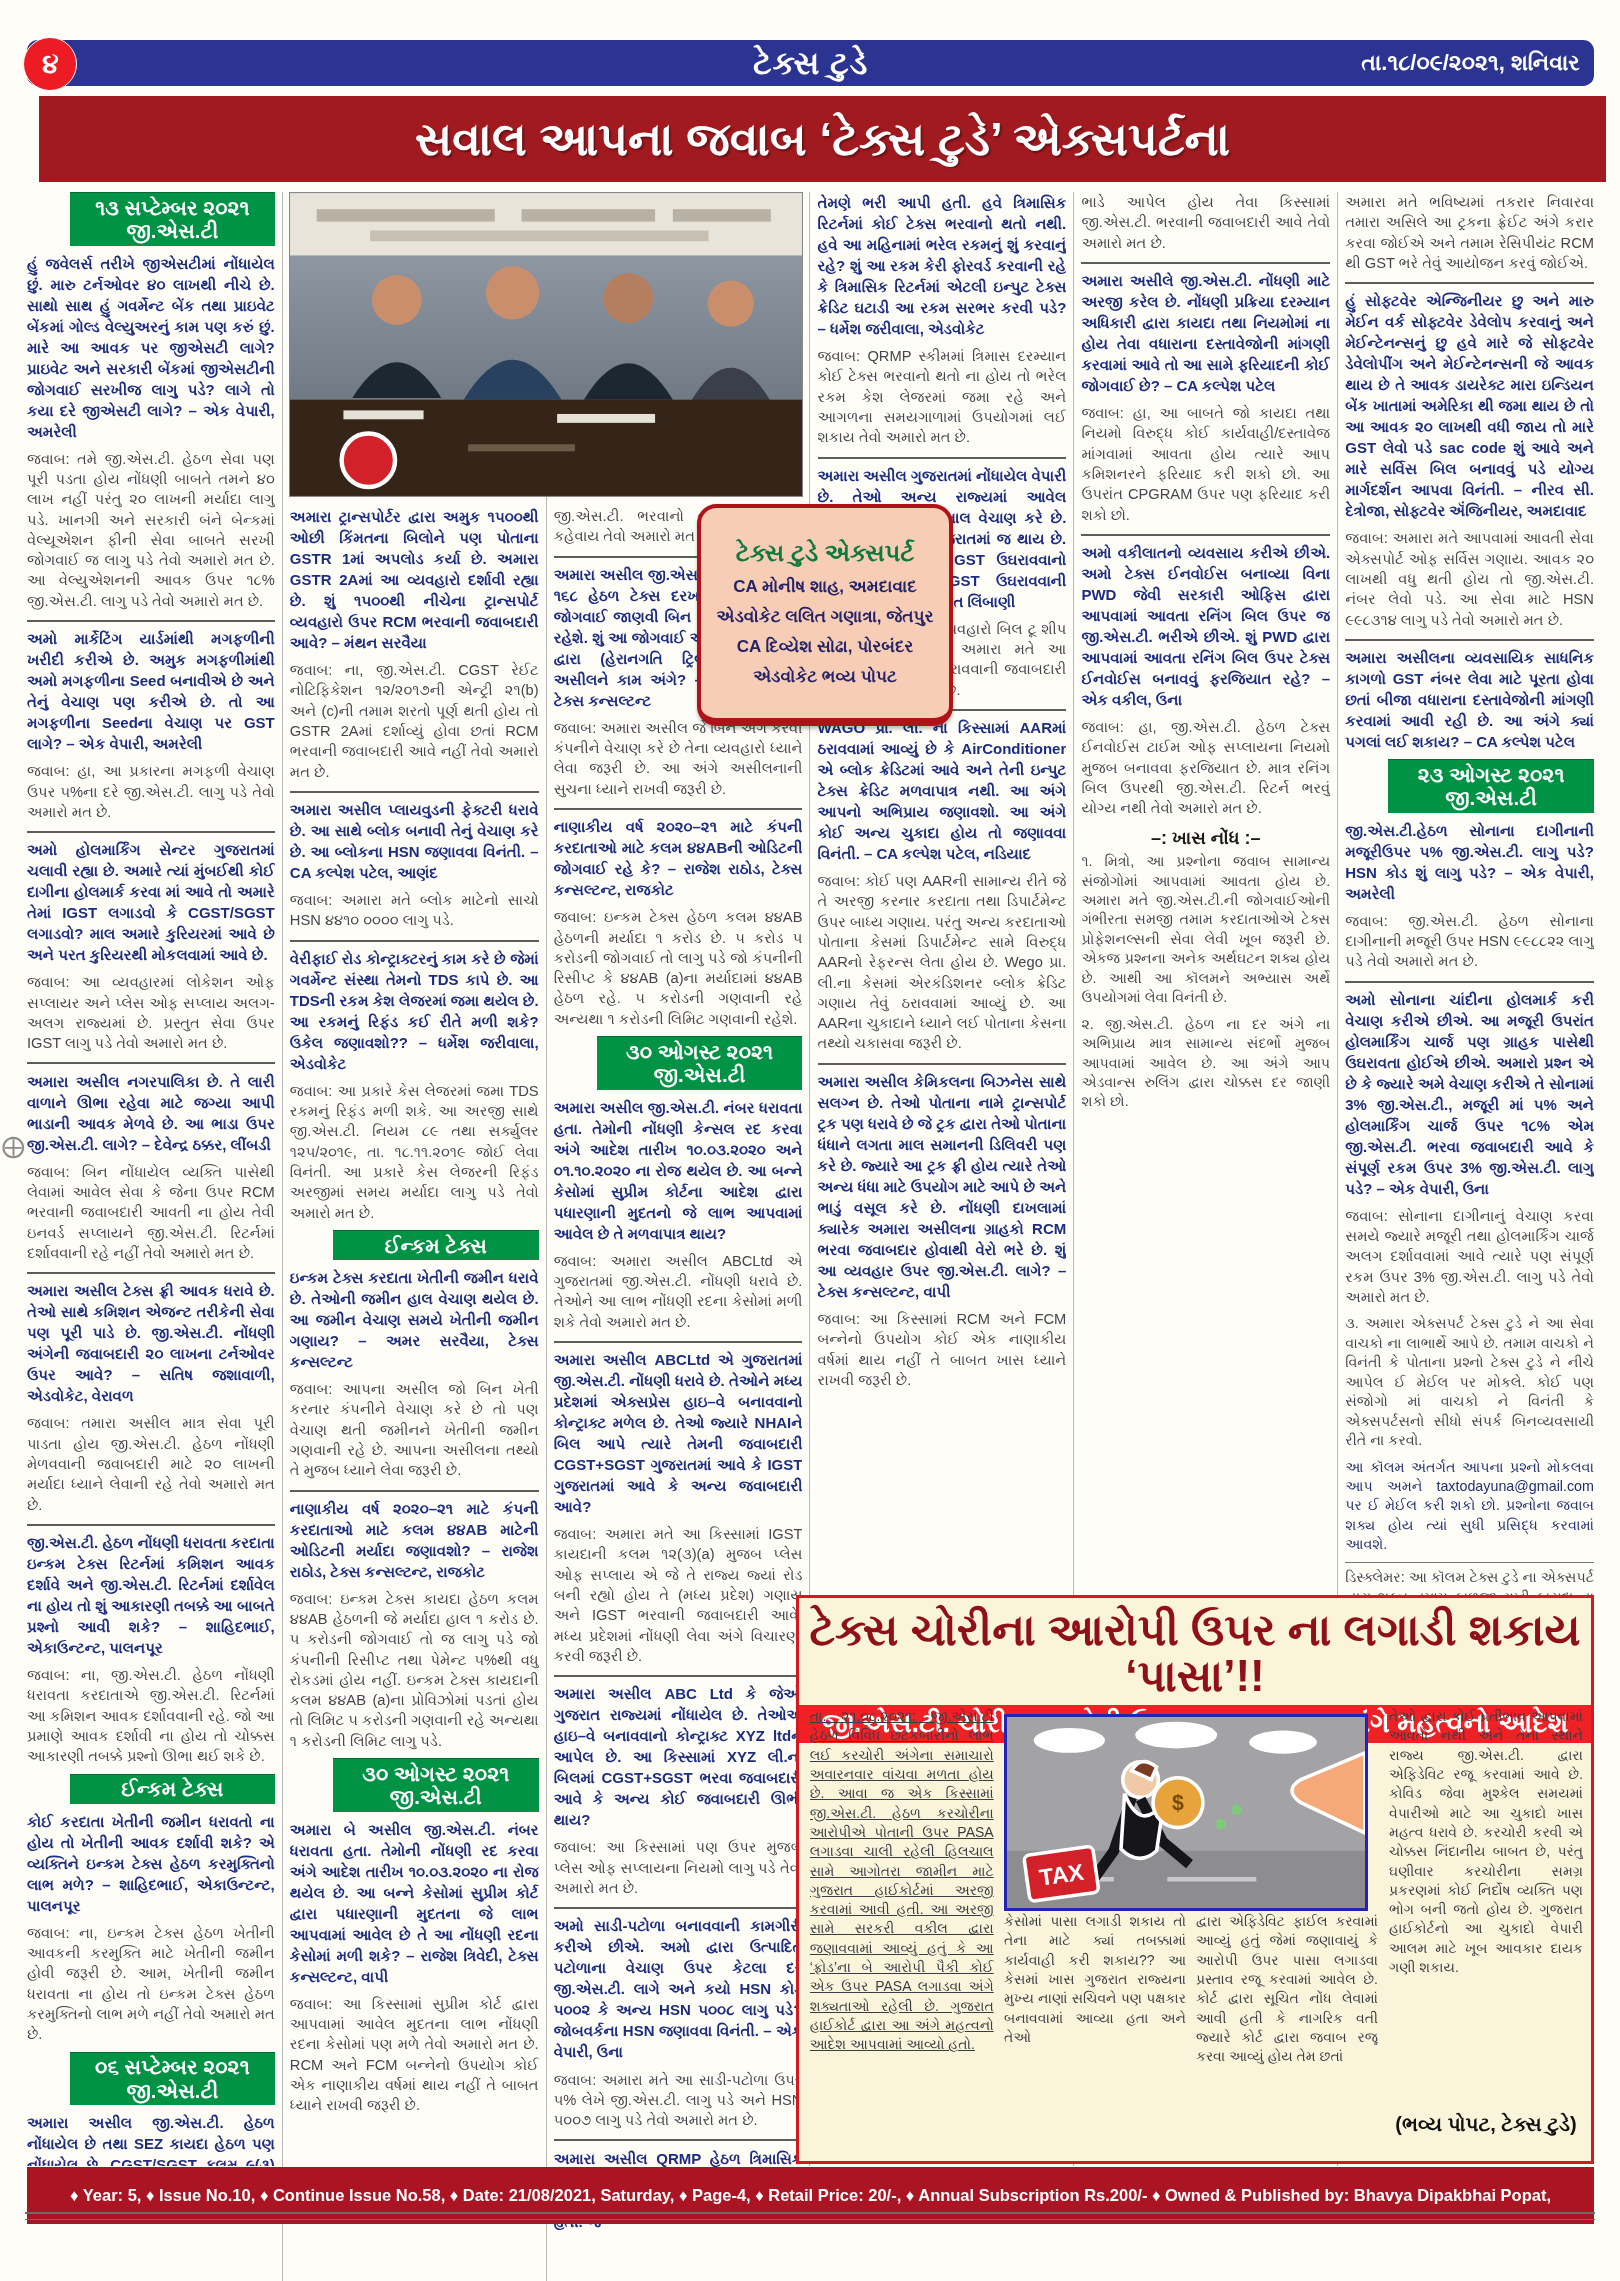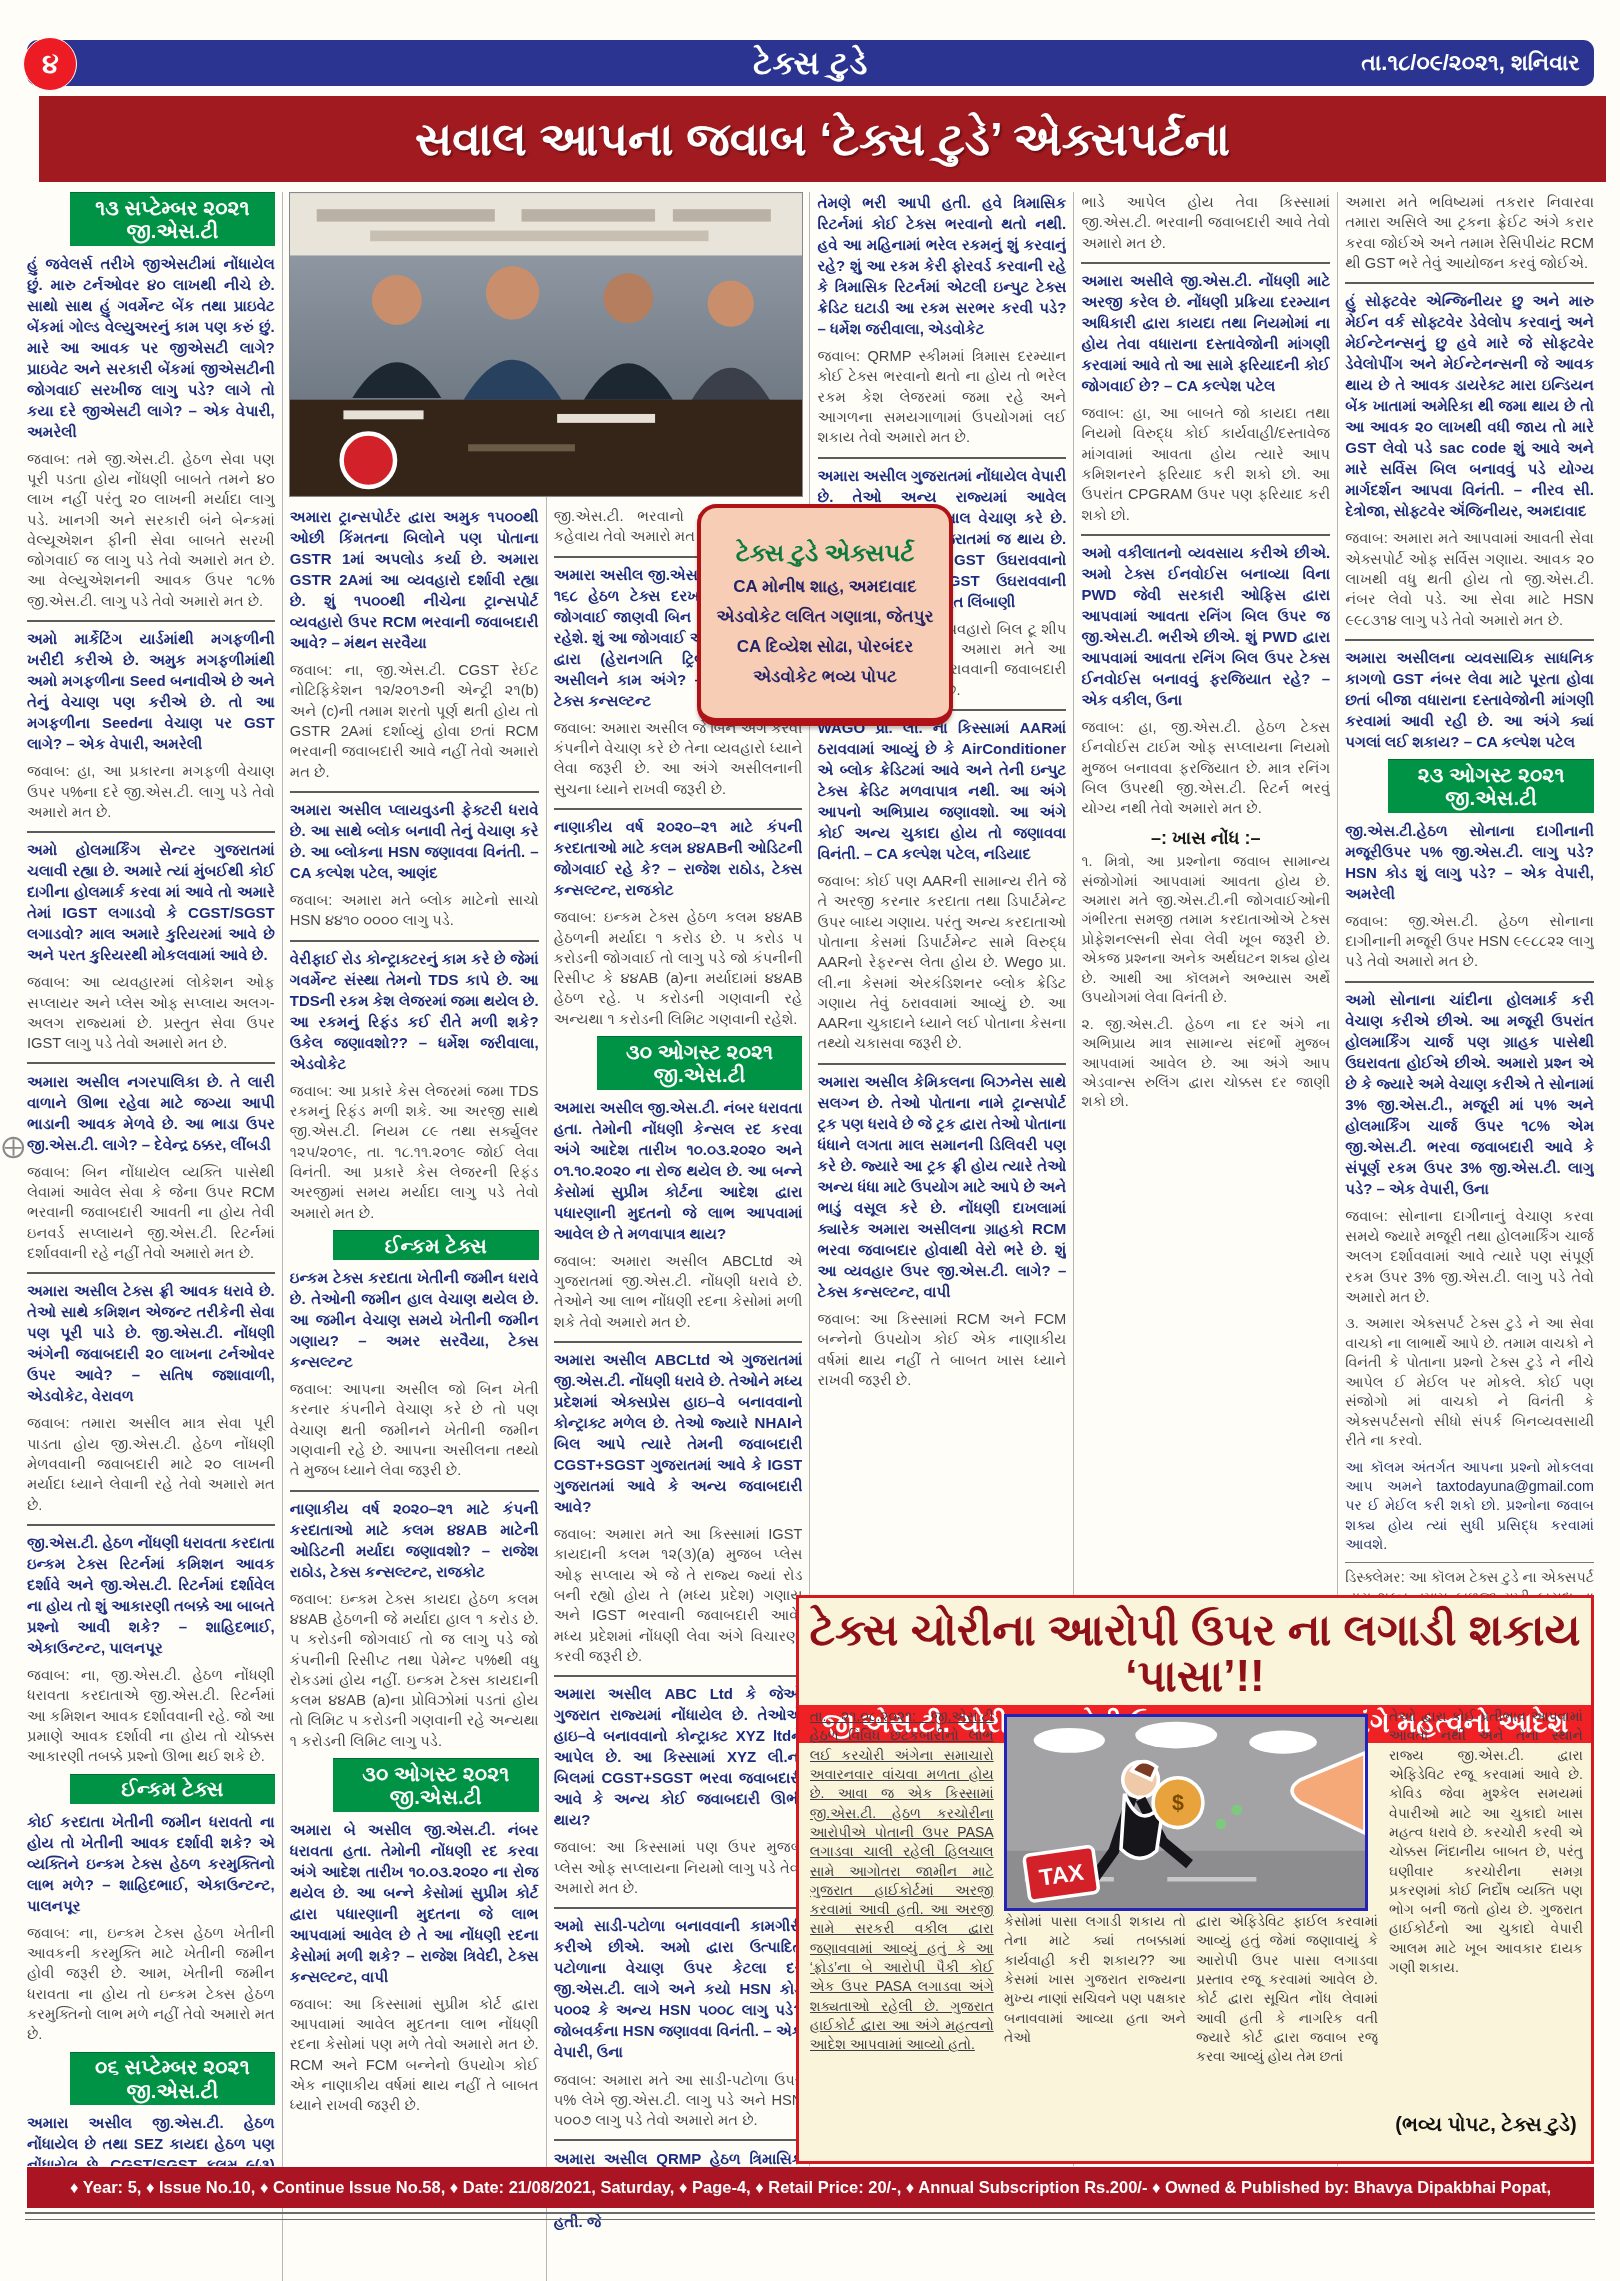--- a/index.html
+++ b/index.html
@@ -53,21 +53,21 @@
             overflow:hidden;}
   #pasaA{left:10.7px;top:109px;width:184px;height:442px;text-decoration:underline;}
   #pasaB{left:205px;top:314px;width:182px;height:237px;}
   #pasaC{left:397px;top:314px;width:182px;height:237px;}
   #pasaD{left:590px;top:109px;width:194px;height:442px;}
   #cartoon{position:absolute;left:205px;top:116px;width:358px;height:191px;border:3.6px solid #2323b8;
            background:#a3a3a6;}
   #pasa-sig{position:absolute;left:590px;top:515px;width:194px;text-align:center;font-weight:bold;
             color:#111;font-size:20px;}
   
-  #footer{position:absolute;left:27px;top:2167px;width:1567px;height:41px;background:#ab1423;
+  #footer{position:absolute;left:27px;top:2167px;width:1567px;height:57px;background:#ab1423;
           color:#fff;display:flex;align-items:center;justify-content:center;
           z-index:5;}
   .foot-line{font-weight:bold;font-size:16.5px;line-height:20.5px;white-space:nowrap;}
   #bottomrule{position:absolute;left:25px;top:2212px;width:1570px;height:4.5px;
               border-top:2.7px solid #6a6a6a;border-bottom:0.9px solid #6a6a6a;z-index:5;}
   #regmark{position:absolute;left:1.8px;top:1133px;color:#8a8a8a;font-size:23px;z-index:6;}
 </style>
 </head>
 <body>
 

